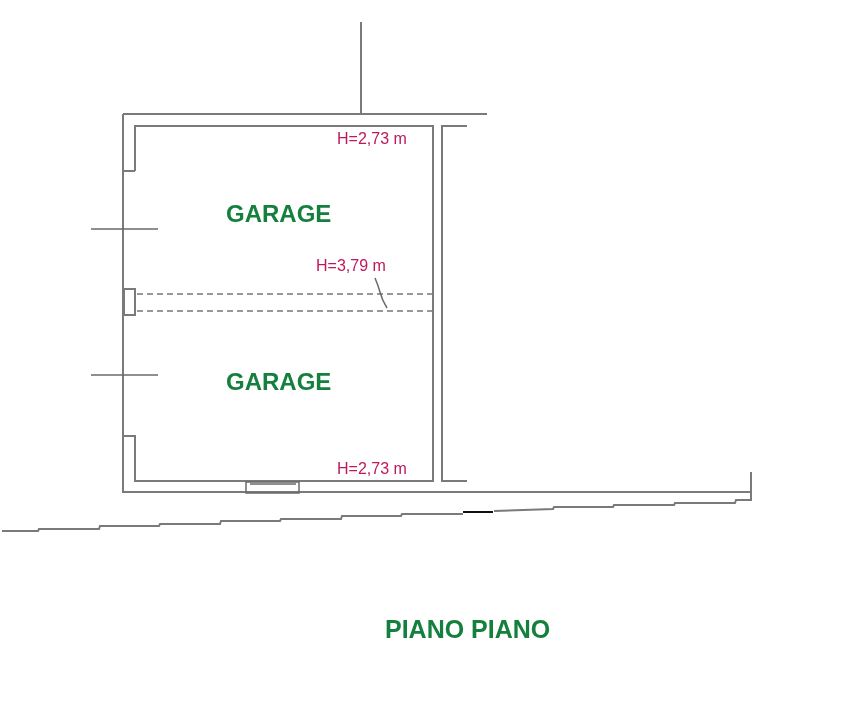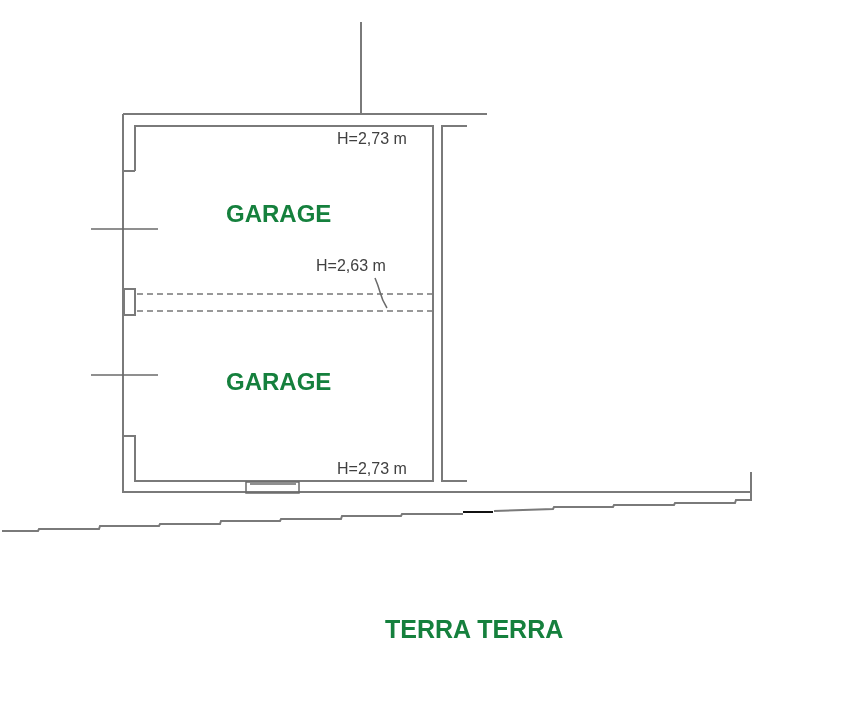--- a/index.html
+++ b/index.html
@@ -4,21 +4,21 @@
 <style>
   html, body { margin: 0; padding: 0; background: #ffffff; }
   body { width: 850px; height: 722px; position: relative; overflow: hidden; font-family: "Liberation Sans", sans-serif; }
   svg { position: absolute; left: 0; top: 0; }
   .wall { stroke: #7a7a7a; stroke-width: 2; fill: none; }
   .thin { stroke: #6a6a6a; stroke-width: 1.5; fill: none; }
   .dash { stroke: #777; stroke-width: 1.5; stroke-dasharray: 6 4; fill: none; }
   .label { position: absolute; font-weight: bold; color: #15803d; white-space: nowrap; }
   .room { font-size: 24px; }
   .title { font-size: 25px; }
-  .height { position: absolute; font-size: 16px; color: #404040; white-space: nowrap; }
+  .height { position: absolute; font-size: 16px; color: #be185d; white-space: nowrap; }
 </style>
 </head>
 <body>
 
 <svg width="850" height="722">
 
   <line class="wall" x1="361" y1="22" x2="361" y2="114"></line>
 
   <line class="wall" x1="123" y1="114" x2="487" y2="114"></line>
 
@@ -44,16 +44,16 @@
   <line class="thin" x1="250" y1="484" x2="296" y2="484"></line>
 
   <polyline class="wall" points="2,531 38,531 39,529 99,529 100,526 159,526 160,524 220,524 221,521 280,521 281,519 341,519 342,516 401,516 402,514 463,514"></polyline>
   <line x1="463" y1="512" x2="493" y2="512" stroke="#111" stroke-width="2"></line>
   <polyline class="wall" points="494,511 553,509 554,507 613,507 614,505 674,505 675,503 735,503 736,500 751,500 751,472"></polyline>
   <line class="wall" x1="487" y1="492" x2="751" y2="492"></line>
 </svg>
 
 <div class="height" style="left:337px; top:130px;">H=2,73 m</div>
 <div class="label room" style="left:226px; top:200px;">GARAGE</div>
-<div class="height" style="left:316px; top:257px;">H=2,63 m</div>
+<div class="height" style="left:316px; top:257px;">H=3,79 m</div>
 <div class="label room" style="left:226px; top:368px;">GARAGE</div>
 <div class="height" style="left:337px; top:460px;">H=2,73 m</div>
-<div class="label title" style="left:385px; top:615px;">TERRA TERRA</div>
+<div class="label title" style="left:385px; top:615px;">PIANO PIANO</div>
 
 </body></html>

